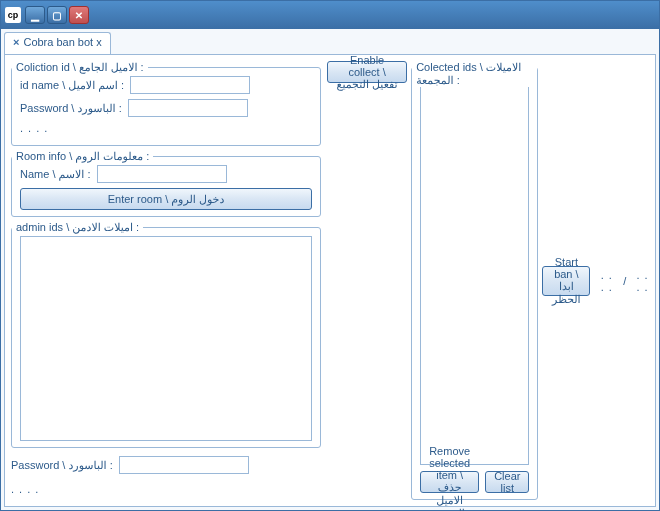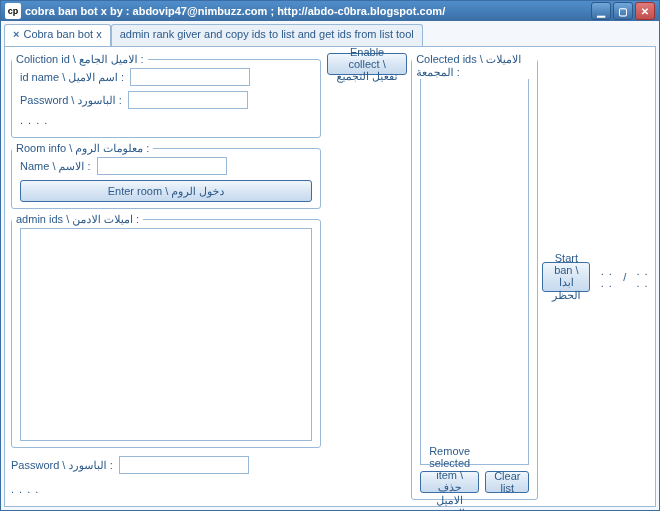--- a/index.html
+++ b/index.html
@@ -1,20 +1,20 @@
 <!DOCTYPE html>
 <html><head>
 <meta charset="utf-8">
 <style>
 * { box-sizing: border-box; margin: 0; padding: 0; }
 body { font-family: Tahoma, Arial, sans-serif; font-size: 11px; background: #fff; }
 
 .window { width: 660px; height: 511px; background: #fff; border: 1px solid #3b6ea5; display: flex; flex-direction: column; }
 
-.titlebar { height: 20px; background: linear-gradient(to bottom, #4f8ecb 0%, #3b6ea5 100%); display: flex; align-items: center; padding: 0 4px; color: #fff; font-weight: bold; font-size: 11px; }
+.titlebar { height: 28px; background: linear-gradient(to bottom, #4f8ecb 0%, #3b6ea5 100%); display: flex; align-items: center; padding: 0 4px; color: #fff; font-weight: bold; font-size: 11px; }
 .app-icon { width: 16px; height: 16px; background: #fff; color: #000; font-size: 9px; font-weight: bold; display: flex; align-items: center; justify-content: center; border-radius: 2px; margin-right: 4px; }
 .titlebar-text { flex: 1; white-space: nowrap; overflow: hidden; }
 .win-controls { display: flex; gap: 2px; }
 .win-btn { width: 20px; height: 18px; background: linear-gradient(to bottom, #6fa8db, #3b6ea5); border: 1px solid #2c5a8a; border-radius: 3px; display: flex; align-items: center; justify-content: center; cursor: pointer; color: #fff; font-size: 10px; }
 .win-btn.close { background: linear-gradient(to bottom, #e07a7a, #c04f4f); border-color: #a03030; }
 
 .client { flex: 1; background: #f4f8fc; padding: 3px; display: flex; flex-direction: column; }
 
 .tabs { display: flex; height: 22px; }
 .tab { background: #fff; border: 1px solid #9ab8d8; border-bottom: none; padding: 3px 8px; font-size: 11px; color: #2c5a8a; border-top-left-radius: 3px; border-top-right-radius: 3px; margin-right: 0; cursor: pointer; position: relative; text-align: center; }
@@ -56,41 +56,37 @@
 .start-row .btn { height: 30px; flex: 1.4; }
 .start-row .dots { flex: 0.6; text-align: center; }
 .sep { color: #2c5a8a; }
 </style>
 </head>
 <body>
 
 <div class="window">
   <div class="titlebar">
     <div class="app-icon">cp</div>
-    <div class="titlebar-text">cobra ban bot x by : abdovip47@nimbuzz.com   ; http://abdo-c0bra.blogspot.com/</div>
     <div class="win-controls">
       <div class="win-btn">
           <span>▁</span>
         </div>
       <div class="win-btn">
           <span>▢</span>
         </div>
       <div class="win-btn close">
           <span>✕</span>
         </div>
     </div>
   </div>
 
   <div class="client">
     <div class="tabs">
       <div class="tab active">
         <span class="tab-close">×</span><span>Cobra ban bot x</span>
-      </div>
-      <div class="tab inactive">
-        <span>admin rank giver and copy ids to list and get ids from list tool</span>
       </div>
     </div>
 
     <div class="tabpage">
 
       <div class="col-left">
 
         <div class="group">
           <div class="group-title">Coliction id \ الاميل الجامع :</div>
           <div class="row">

